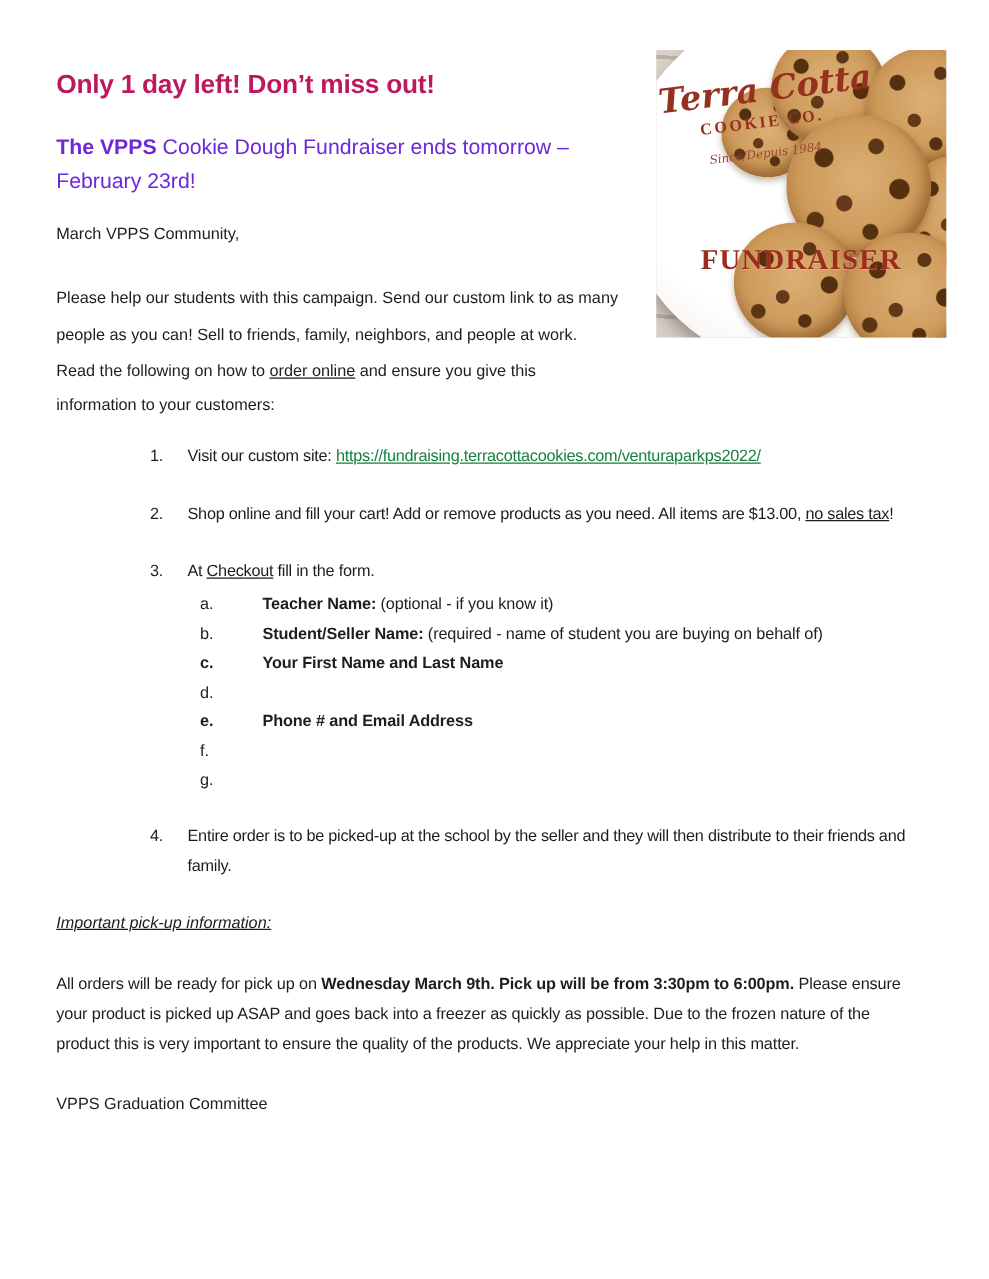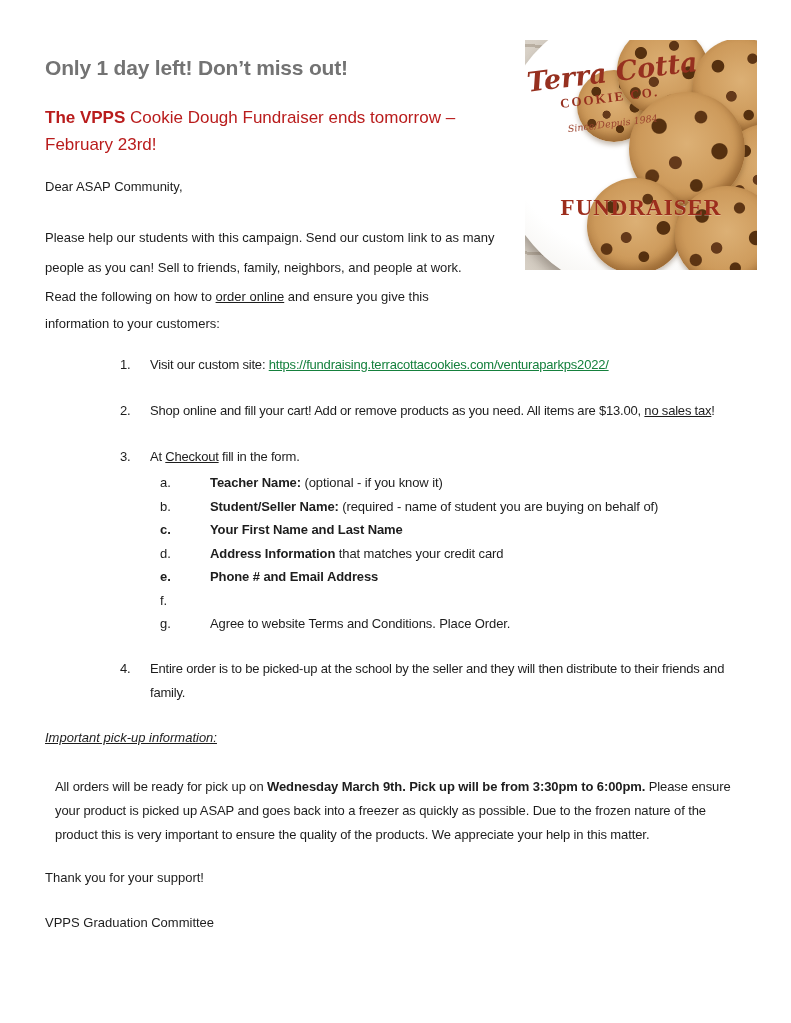--- a/index.html
+++ b/index.html
@@ -6,22 +6,22 @@
   html,body { background:#ffffff; }
   body { width:791px; height:1023px; overflow:hidden; }
   .page {
     position:relative; width:791px; height:1023px;
     background:#ffffff; color:#1d1d1d;
     font-family:"Liberation Sans", sans-serif;
     padding:40px 34px 20px 45px;
   }
 
   
-  .headline { margin-top:14px; font-size:21px; line-height:28px; font-weight:bold; color:#737373; letter-spacing:-0.2px; }
-  .subhead  { margin-top:22px; max-width:455px; font-size:17px; line-height:27px; color:#b91c1c; }
+  .headline { margin-top:14px; font-size:21px; line-height:28px; font-weight:bold; color:#be185d; letter-spacing:-0.2px; }
+  .subhead  { margin-top:22px; max-width:455px; font-size:17px; line-height:27px; color:#6d28d9; }
   .subhead b { font-weight:bold; }
   .salutation { margin-top:20px; font-size:13px; line-height:18px; }
   .intro { margin-top:27px; max-width:480px; font-size:13px; line-height:30px; }
   .read  { max-width:450px; font-size:13px; line-height:27px; }
   .u { text-decoration:underline; }
 
   .steps { margin-top:16px; }
   .step { display:flex; margin-left:75px; font-size:13px; line-height:24px; letter-spacing:-0.2px; }
   .step + .step { margin-top:22px; }
   .step .marker { flex:0 0 30px; }
@@ -29,21 +29,21 @@
   .step4 .txt { max-width:620px; }
   a.link { color:#15803d; text-decoration:underline; }
 
   .sublist { margin-top:2px; }
   .subitem { display:flex; margin-left:115px; font-size:13px; line-height:23.5px; letter-spacing:-0.1px; white-space:nowrap; }
   .subitem .marker { flex:0 0 30px; }
   .subitem .b { font-weight:bold;margin-left:20px; }
   .subitem.mb .marker { font-weight:bold; }
 
   .pickup-h { margin-top:24px; font-size:13px; line-height:18px; text-decoration:underline;font-style:italic; }
-  .pickup-p { margin-top:28px; max-width:690px; font-size:13px; line-height:24px; letter-spacing:-0.1px;margin-left:10px; }
+  .pickup-p { margin-top:28px; max-width:690px; font-size:13px; line-height:24px; letter-spacing:-0.1px; }
   .pickup-p b { font-weight:bold; }
   .thanks { margin-top:22px; font-size:13px; line-height:18px; }
   .signature { margin-top:27px; font-size:13px; line-height:18px; }
 
   
   .promo {
     position:absolute; left:525px; top:40px; width:232px; height:230px;
     overflow:hidden;
     background:
       repeating-linear-gradient(184deg,
@@ -110,21 +110,21 @@
       <div class="logo-serif">COOKIE CO.</div>
       <div class="logo-since">Since/Depuis 1984</div>
     </div>
     <div class="banner">FUNDRAISER</div>
   </div>
 
   <div class="headline">Only 1 day left! Don’t miss out!</div>
 
   <div class="subhead"><b>The VPPS</b><span> Cookie Dough Fundraiser ends tomorrow – February 23rd!</span></div>
 
-  <div class="salutation">Dear ASAP Community,</div>
+  <div class="salutation">March VPPS Community,</div>
 
   <div class="intro">Please help our students with this campaign. Send our custom link to as many people as you can! Sell to friends, family, neighbors, and people at work.</div>
 
   <div class="read"><span>Read the following on how to </span><span class="u">order online</span><span> and ensure you give this information to your customers:</span></div>
 
   <div class="steps">
 
     <div class="step">
       <span class="marker">1.</span>
       <span class="txt nowrap"><span>Visit our custom site: </span><a class="link" href="#">https://fundraising.terracottacookies.com/venturaparkps2022/</a></span>
@@ -148,42 +148,39 @@
       <div class="subitem">
         <span class="marker">b.</span>
         <span><span class="b">Student/Seller Name:</span><span> (required - name of student you are buying on behalf of)</span></span>
       </div>
       <div class="subitem mb">
         <span class="marker">c.</span>
         <span><span class="b">Your First Name and Last Name</span><span></span></span>
       </div>
       <div class="subitem">
         <span class="marker">d.</span>
-        <span><span class="b">Address Information</span><span> that matches your credit card</span></span>
       </div>
       <div class="subitem mb">
         <span class="marker">e.</span>
         <span><span class="b">Phone # and Email Address</span><span></span></span>
       </div>
       <div class="subitem">
         <span class="marker">f.</span>
       </div>
       <div class="subitem">
         <span class="marker">g.</span>
-        <span><span class="b"></span><span>Agree to website Terms and Conditions. Place Order.</span></span>
       </div>
     </div>
 
     <div class="step step4" style="margin-top:21px;">
       <span class="marker">4.</span>
       <span class="txt">Entire order is to be picked-up at the school by the seller and they will then distribute to their friends and family.</span>
     </div>
   </div>
 
   <div class="pickup-h">Important pick-up information:</div>
 
   <div class="pickup-p"><span>All orders will be ready for pick up on </span><b>Wednesday March 9th. Pick up will be from 3:30pm to 6:00pm.</b><span> Please ensure your product is picked up ASAP and goes back into a freezer as quickly as possible. Due to the frozen nature of the product this is very important to ensure the quality of the products. We appreciate your help in this matter.</span></div>
 
-  <div class="thanks">Thank you for your support!</div>
 
   <div class="signature">VPPS Graduation Committee</div>
 
 </div>
 
 </body></html>

